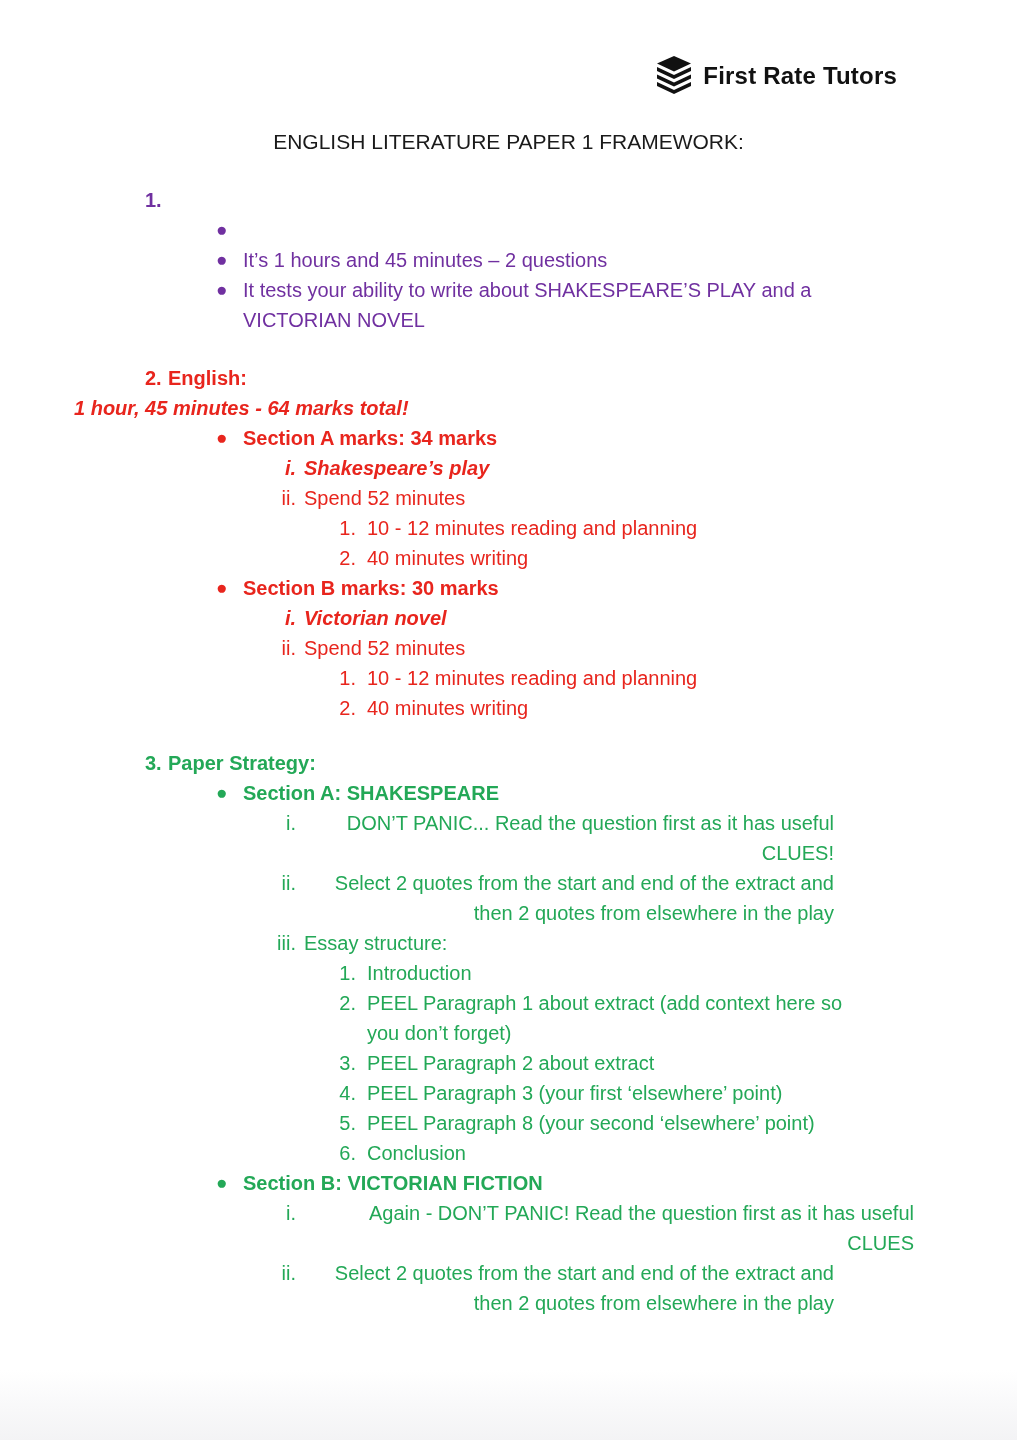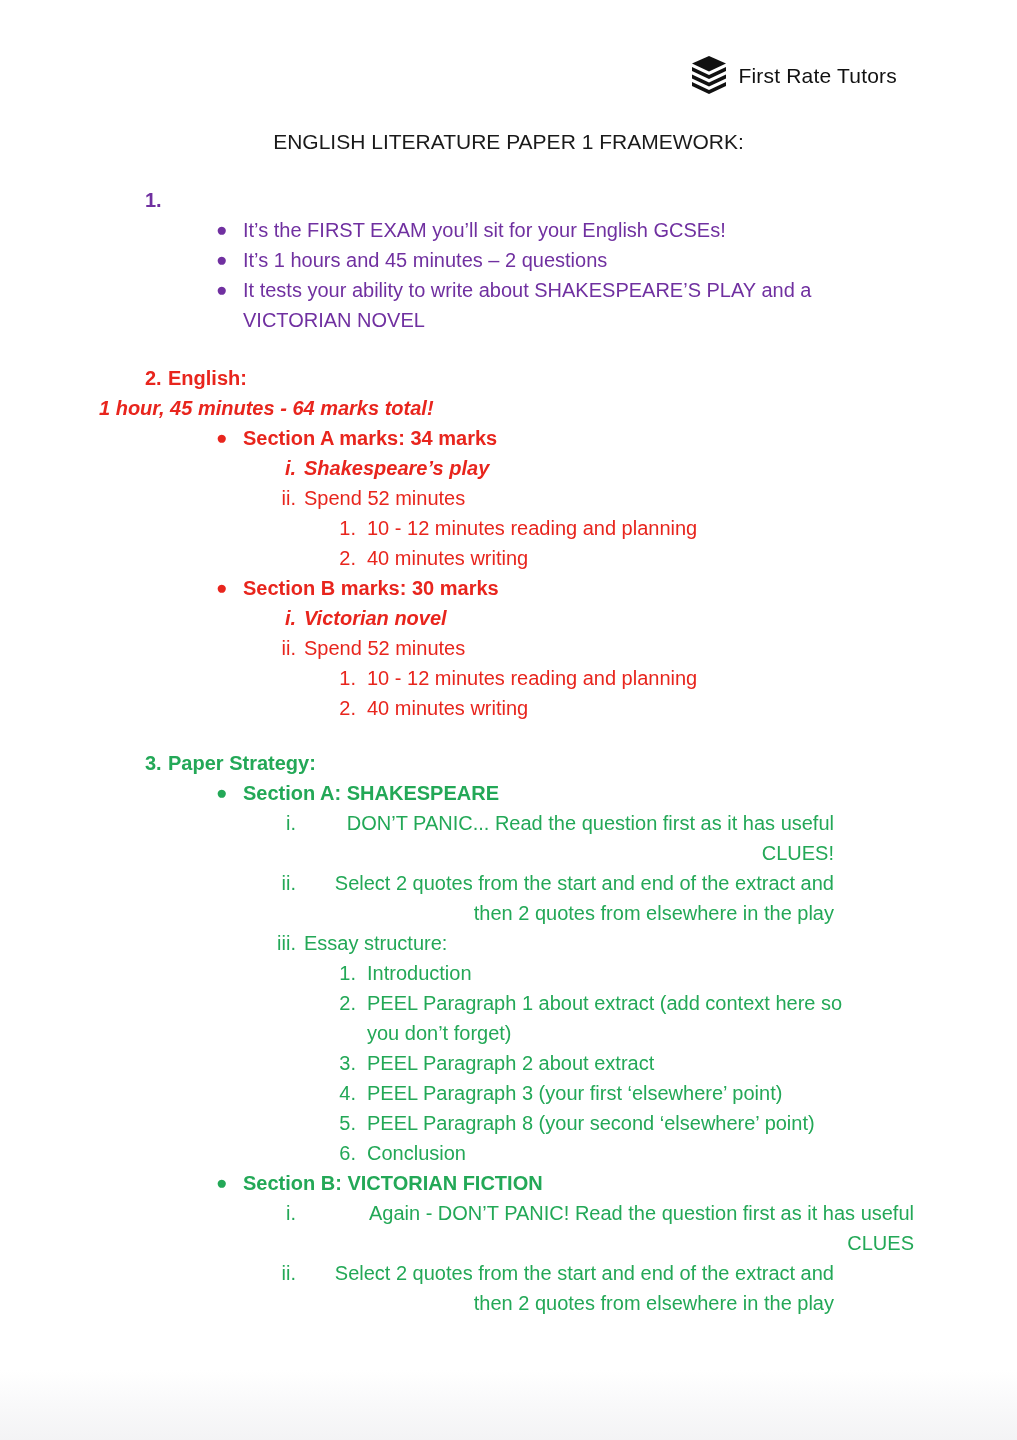--- a/index.html
+++ b/index.html
@@ -22,21 +22,21 @@
     pointer-events:none;
   }
 
   
   .logo-row{
     display:flex;align-items:center;justify-content:flex-end;
     padding-right:120px;height:44px;gap:9px;
   }
   .logo-icon{width:40px;height:42px;flex:0 0 auto;}
   .logo-text{
-    font-size:21px;font-weight:400;color:#111;
+    font-size:24px;font-weight:700;color:#111;
     letter-spacing:0.2px;white-space:nowrap;
   }
 
   
   .doc-title{
     margin:29px 0 0 0;
     font-size:21px;font-weight:400;color:#1a1a1a;
     text-align:center;line-height:30px;
   }
 
@@ -49,21 +49,21 @@
   .lv0 .marker{width:23px;}
   .lv1{padding-left:216px;}
   .lv1 .marker{width:27px;font-size:19px;}
   .lv2{padding-left:243px;}
   .lv2 .marker{width:61px;text-align:right;box-sizing:border-box;padding-right:8px;}
   .lv2 .text{max-width:530px;text-align:right;}
   .lv3{padding-left:304px;}
   .lv3 .marker{width:63px;text-align:right;box-sizing:border-box;padding-right:11px;}
   .lv3 .text{max-width:490px;}
 
-  .sub{padding-left:99px;}
+  .sub{padding-left:74px;}
 
   .bold{font-weight:700;}
   .boldital{font-weight:700;font-style:italic;}
 
   .mw620 .text{max-width:620px;}
   .mw610 .text{max-width:610px;}
 
   .purple{color:var(--purple,#7030a0);}
   .red{color:var(--red,#e8251d);}
   .green{color:var(--green,#23a857);}
@@ -88,21 +88,20 @@
   </header>
 
   <h1 class="doc-title">ENGLISH LITERATURE PAPER 1 FRAMEWORK:</h1>
 
   <section class="purple">
     <div class="line lv0 bold sec1-head">
       <span class="marker">1.</span>
     </div>
     <div class="line lv1">
       <span class="marker">●</span>
-      <span class="text">It’s the FIRST EXAM you’ll sit for your English GCSEs!</span>
     </div>
     <div class="line lv1">
       <span class="marker">●</span>
       <span class="text">It’s 1 hours and 45 minutes – 2 questions</span>
     </div>
     <div class="line lv1 mw620">
       <span class="marker">●</span>
       <span class="text">It tests your ability to write about SHAKESPEARE’S PLAY and a VICTORIAN NOVEL</span>
     </div>
   </section>

